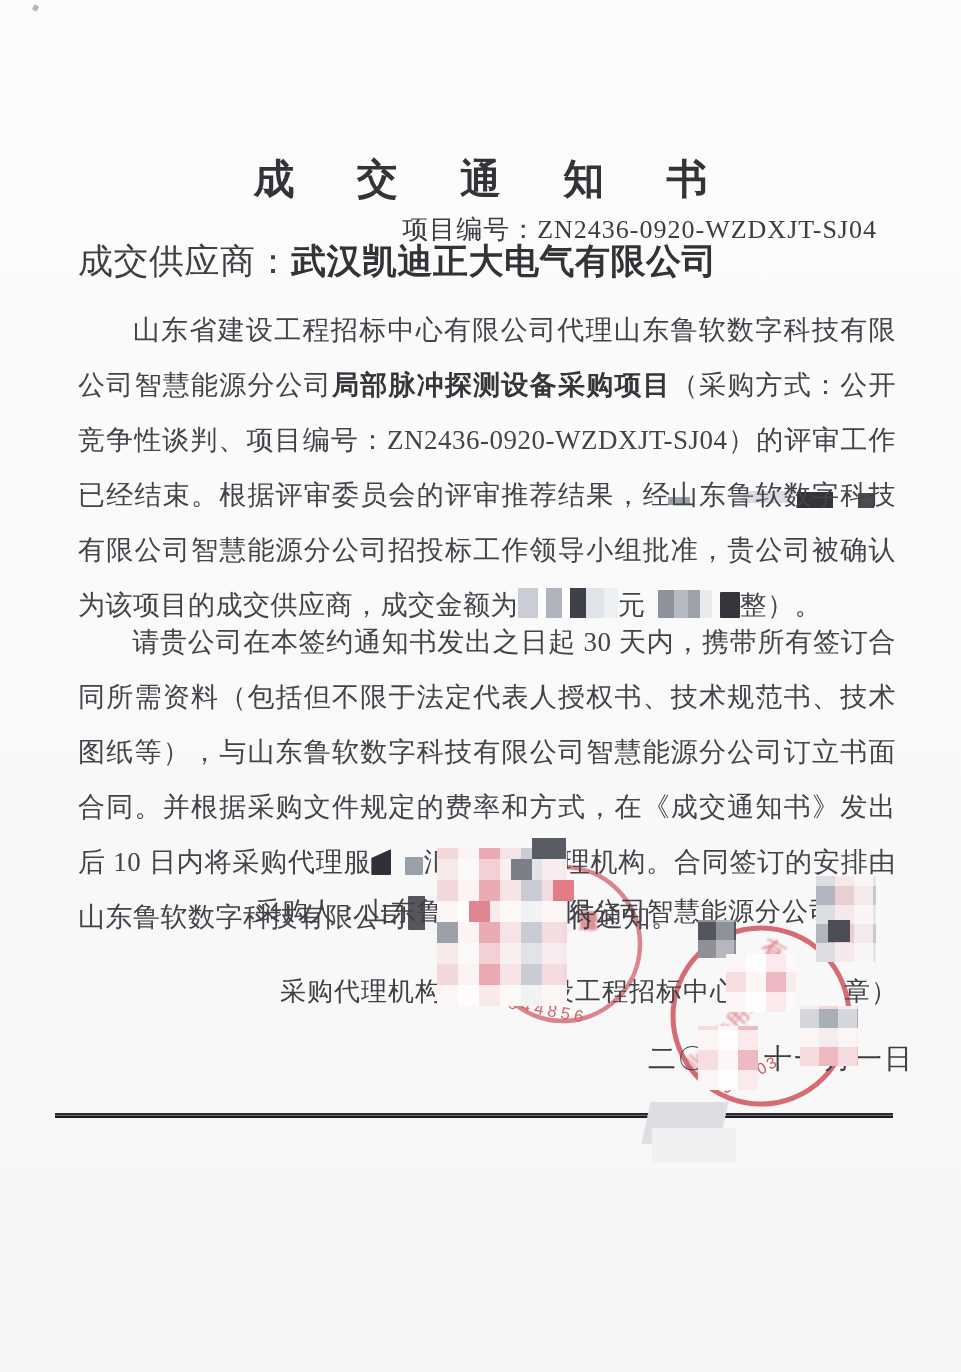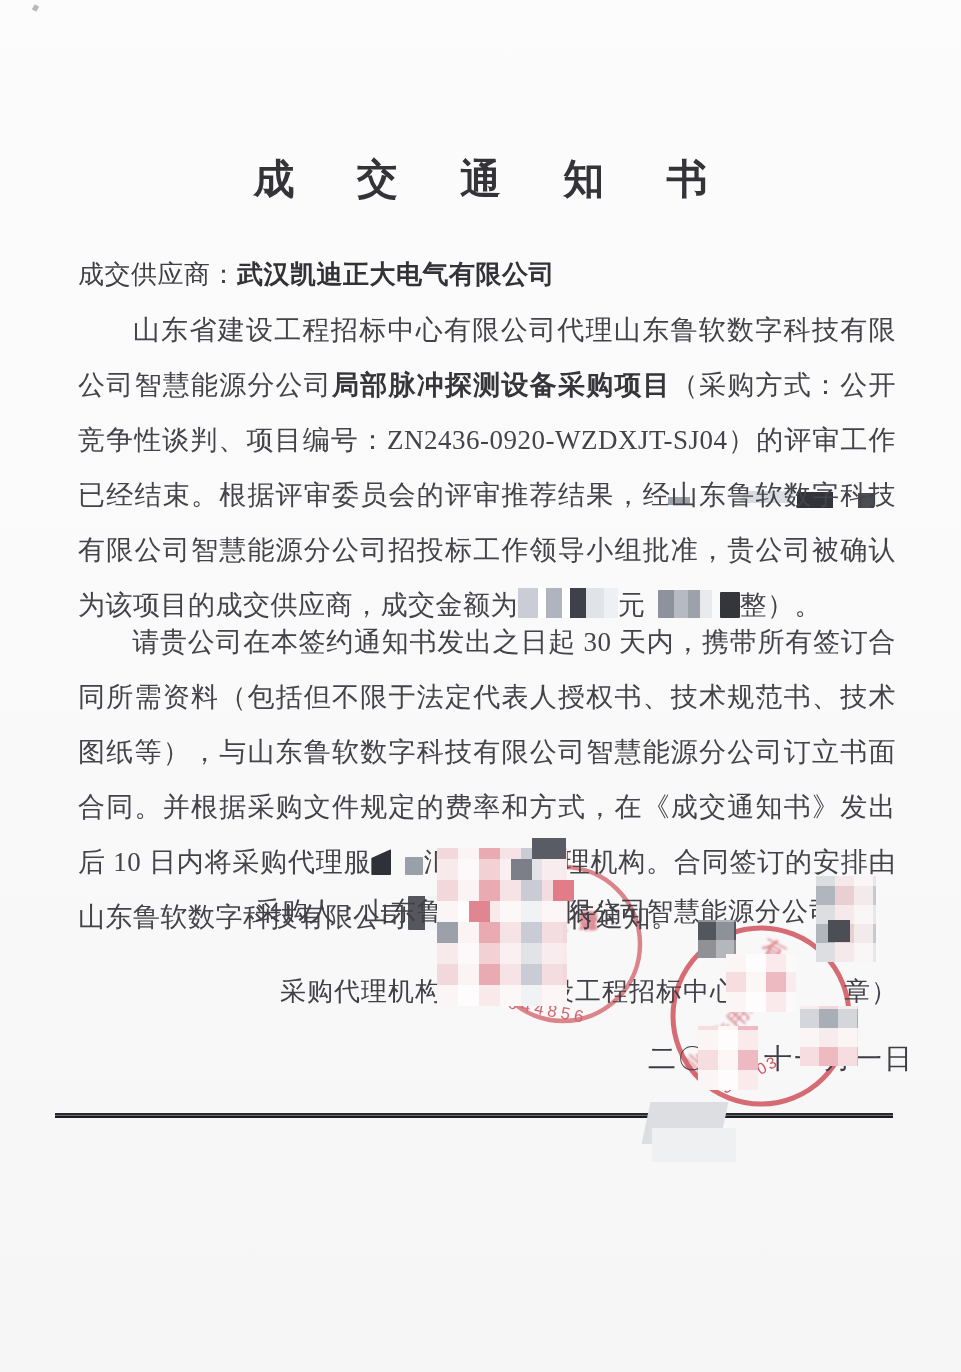--- a/index.html
+++ b/index.html
@@ -15,21 +15,21 @@
   .doc-title{
     left:0; right:0; top:152px; text-align:center;
     font-size:41px; font-weight:bold; color:#333338;
     letter-spacing:26px; padding-left:26px; z-index:3;
   }
   .proj-line{
     right:84px; top:212px; font-size:26px; color:#3c3c42; z-index:3;
     letter-spacing:1px;
   }
   .supplier-line{
-    left:78px; top:257px; font-size:26px; z-index:3; letter-spacing:.5px;
+    left:78px; top:238px; font-size:35px; z-index:3; letter-spacing:.5px;
   }
   .supplier-line b{color:#323237;}
   .body-par{
     left:78px; width:818px; font-size:27px; line-height:55px;
     text-align:justify; z-index:3; color:#434349; letter-spacing:.5px;
   }
   .body-par .indent{display:inline-block; width:54px;}
   .p1{top:303px;}
   .p2{top:615px;}
   .bold-seg{font-weight:bold; color:#35353a;}
@@ -104,20 +104,23 @@
       </defs>
     <circle cx="98" cy="98" r="88" fill="none" stroke="#d0525c" stroke-width="5" opacity="0.85"></circle>
     <text x="96" y="34" font-size="24" fill="#d0525c" opacity="0.8" transform="rotate(28 96 34)" filter="url(#blur2)" style="font-family:'Liberation Serif',serif;">有</text>
     <text x="30" y="158" font-size="21" fill="#cf5560" opacity="0.8" transform="rotate(-47 30 158)" filter="url(#blur2)" style="font-family:'Liberation Serif',serif;">业务专用章</text>
     <text x="62" y="176" font-size="16" fill="#d0525c" letter-spacing="2" transform="rotate(-28 62 176)" style="font-family:'Liberation Sans',sans-serif;">370·03</text>
     <text x="148" y="142" font-size="16" fill="#d0525c" letter-spacing="2" transform="rotate(-62 148 142)" style="font-family:'Liberation Sans',sans-serif;">32153</text>
   </svg>
 
   <div class="abs doc-title">成 交 通 知 书</div>
 
+  <div class="abs proj-line">
+    <span>项目编号：</span><span>ZN2436-0920-WZDXJT-SJ04</span>
+  </div>
 
   <div class="abs supplier-line">
     <span>成交供应商：</span><b>武汉凯迪正大电气有限公司</b>
   </div>
 
   <div class="abs body-par p1">
     <span class="indent"></span><span>山东省建设工程招标中心有限公司代理山东鲁软数字科技有限公司智慧能源分公司</span><span class="bold-seg">局部脉冲探测设备采购项目</span><span>（采购方式：公开竞争性谈判、项目编号：ZN2436-0920-WZDXJT-SJ04）的评审工作已经结束。根据评审委员会的评审推荐结果，经山东鲁软数字科技有限公司智慧能源分公司招投标工作领导小组批准，贵公司被确认为该项目的成交供应商，成交金额为</span><span class="chip" style="width:100px;height:30px;background:linear-gradient(90deg,#caccd6 0 20%,#fff 20% 28%,#b0b4bf 28% 44%,#fff 44% 52%,#3f4049 52% 68%,#e0e4e8 68% 86%,#eef1f3 86% 100%);"></span><span>元</span><span class="sp" style="width:12px;"></span><span class="chip" style="width:54px;height:28px;background:linear-gradient(90deg,#8e929c 0 30%,#b6bac2 30% 55%,#9da1aa 55% 78%,#e8eaee 78% 100%);"></span><span class="sp" style="width:8px;"></span><span class="chip" style="width:20px;height:26px;background:#35363c;"></span><span>整）。</span>
   </div>
 
   <div class="abs body-par p2">

